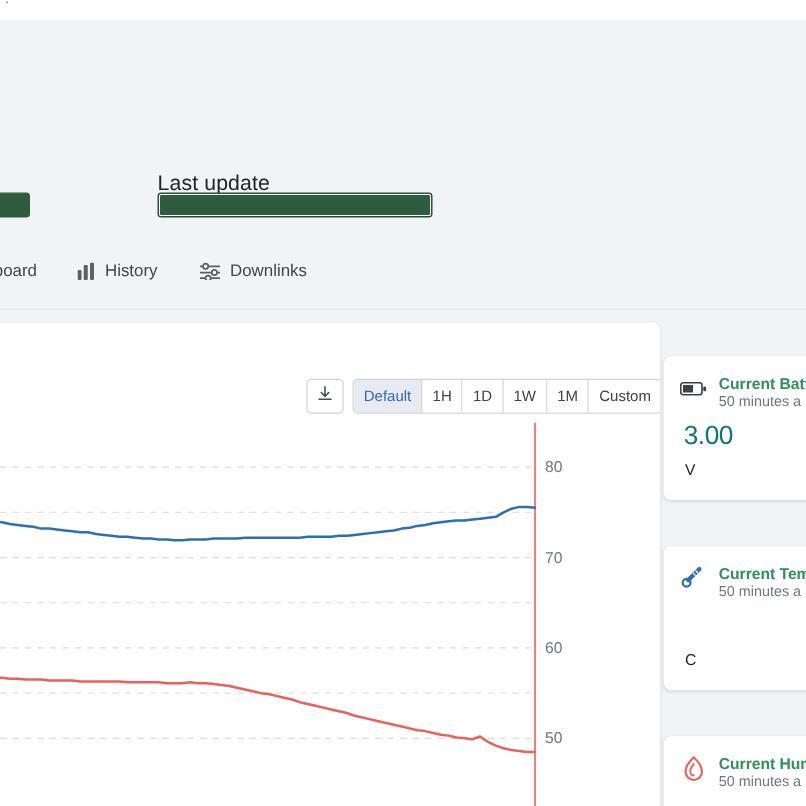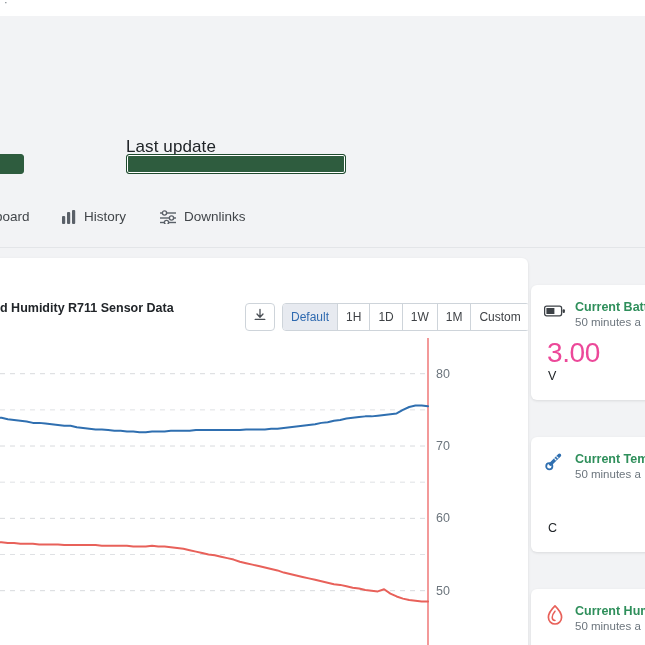--- a/index.html
+++ b/index.html
@@ -189,22 +189,22 @@
   }
   .sc-sub {
     font-size: 11.5px;
     color: #6c757d;
     margin-top: 2px;
     white-space: nowrap;
   }
   .sc-value {
     position: absolute;
     left: 16px; top: 52px;
-    font-size: 28px;
-    color: #ec4899;
+    font-size: 21px;
+    color: #0f766e;
     letter-spacing: -.4px;
   }
   .sc-unit {
     position: absolute;
     left: 17px; top: 84px;
     font-size: 12.5px;
     color: #212529;
   }
 </style>
 </head>
@@ -246,21 +246,20 @@
             <circle cx="6.5" cy="12.5" r="2.1" fill="#fff" stroke="#5a6068" stroke-width="1.4"></circle>
           </svg>
         </span>
         <span>Downlinks</span>
       </div>
     </div>
     <div class="divider"></div>
   </div>
 
   <div class="chart-card">
-    <div class="chart-title">d Humidity R711 Sensor Data</div>
 
     <div class="ctrl-row">
       <div class="dl-btn">
         <span>
           <svg width="14" height="14" viewBox="0 0 14 14">
             <path d="M7 1.5 L7 8.6 M4 6 L7 9.2 L10 6" stroke="#4a4f55" stroke-width="1.3" fill="none" stroke-linecap="round" stroke-linejoin="round"></path>
             <path d="M2.2 11.4 L11.8 11.4" stroke="#4a4f55" stroke-width="1.3" stroke-linecap="round"></path>
           </svg>
         </span>
       </div>

